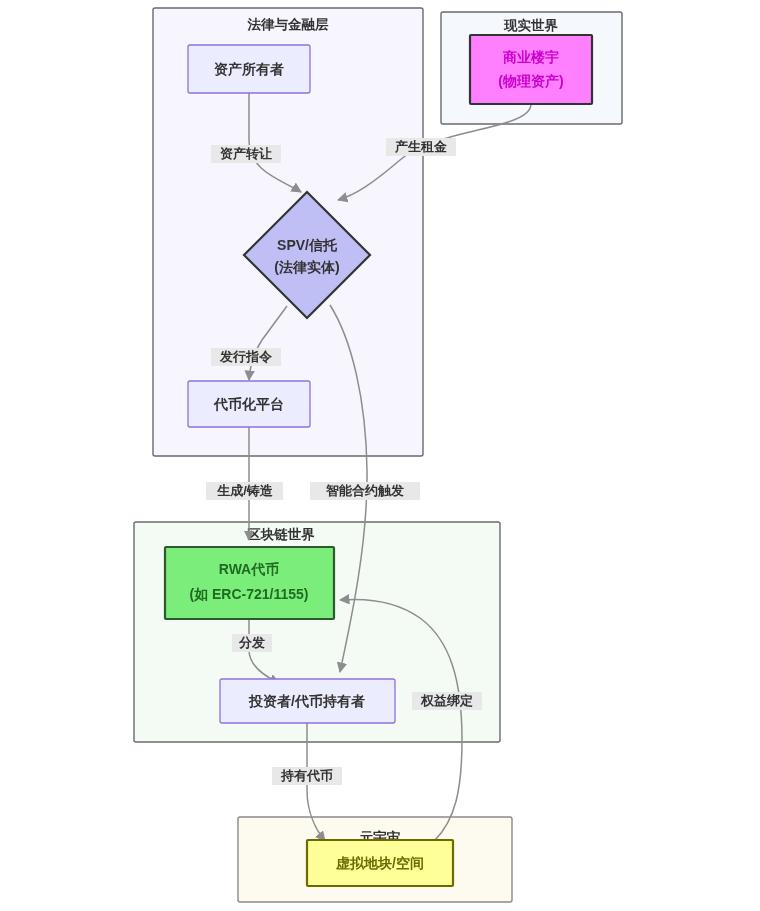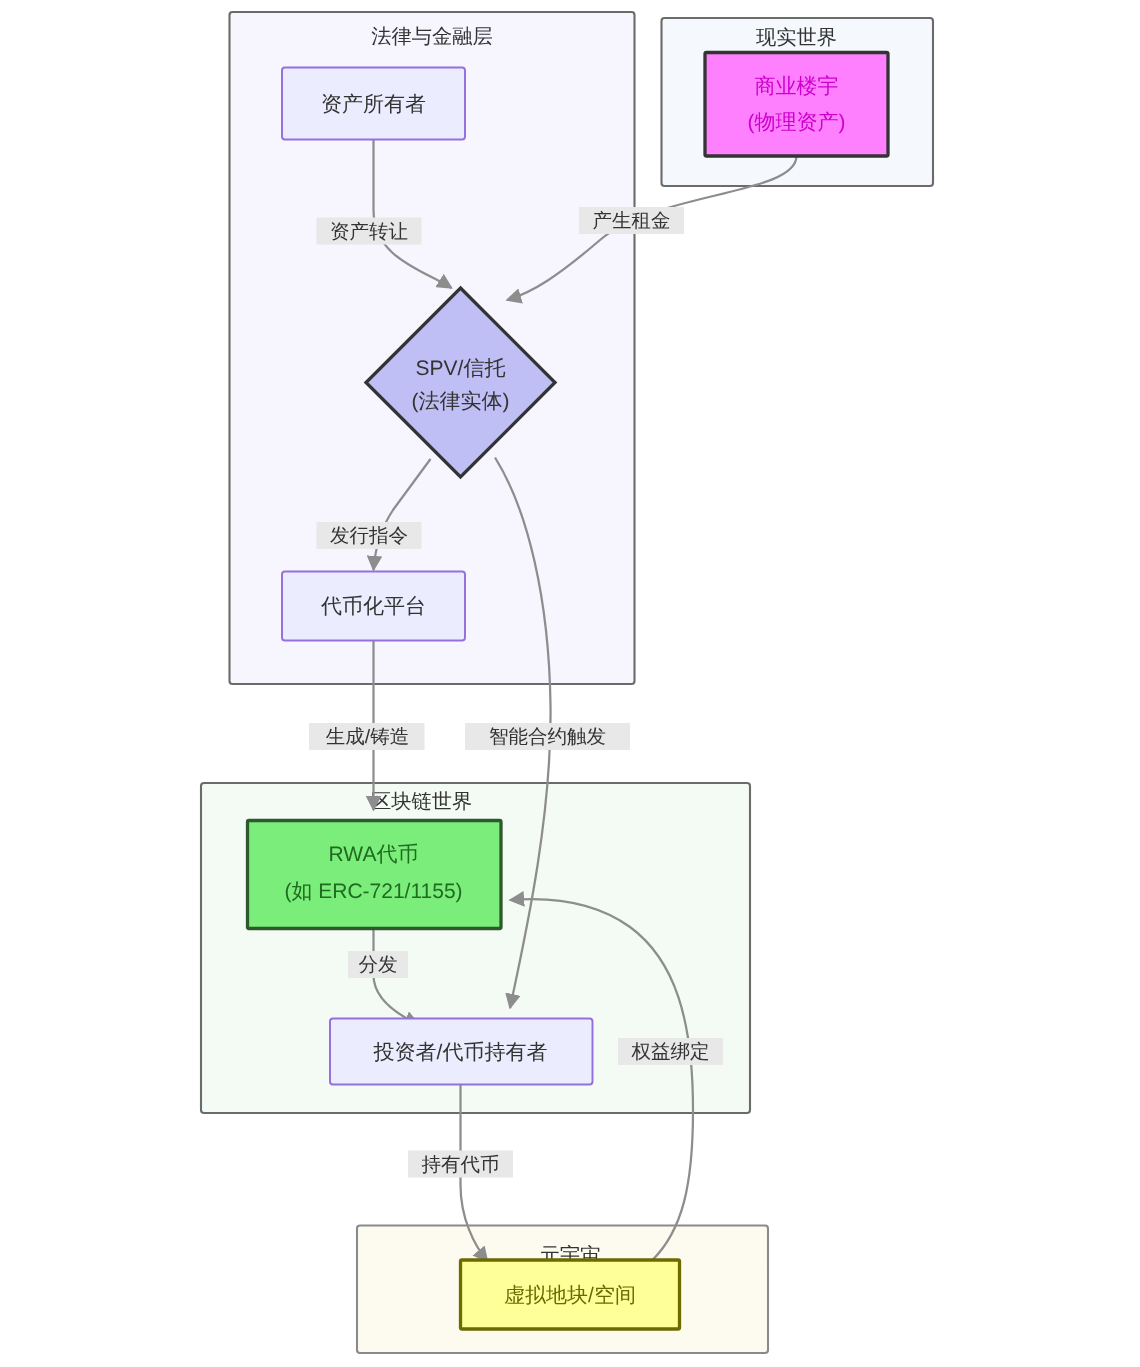--- a/index.html
+++ b/index.html
@@ -10,20 +10,21 @@
   body {
     width: 760px;
     height: 911px;
     font-family: "Liberation Sans", "DejaVu Sans", sans-serif;
     overflow: hidden;
   }
   #diagram-root {
     position: relative;
     width: 760px;
     height: 911px;
+    font-weight: bold;
   }
   svg#flowchart {
     display: block;
     width: 760px;
     height: 911px;
   }
   .cluster-rect {
     stroke-width: 1.4px;
   }
   .node-rect {

